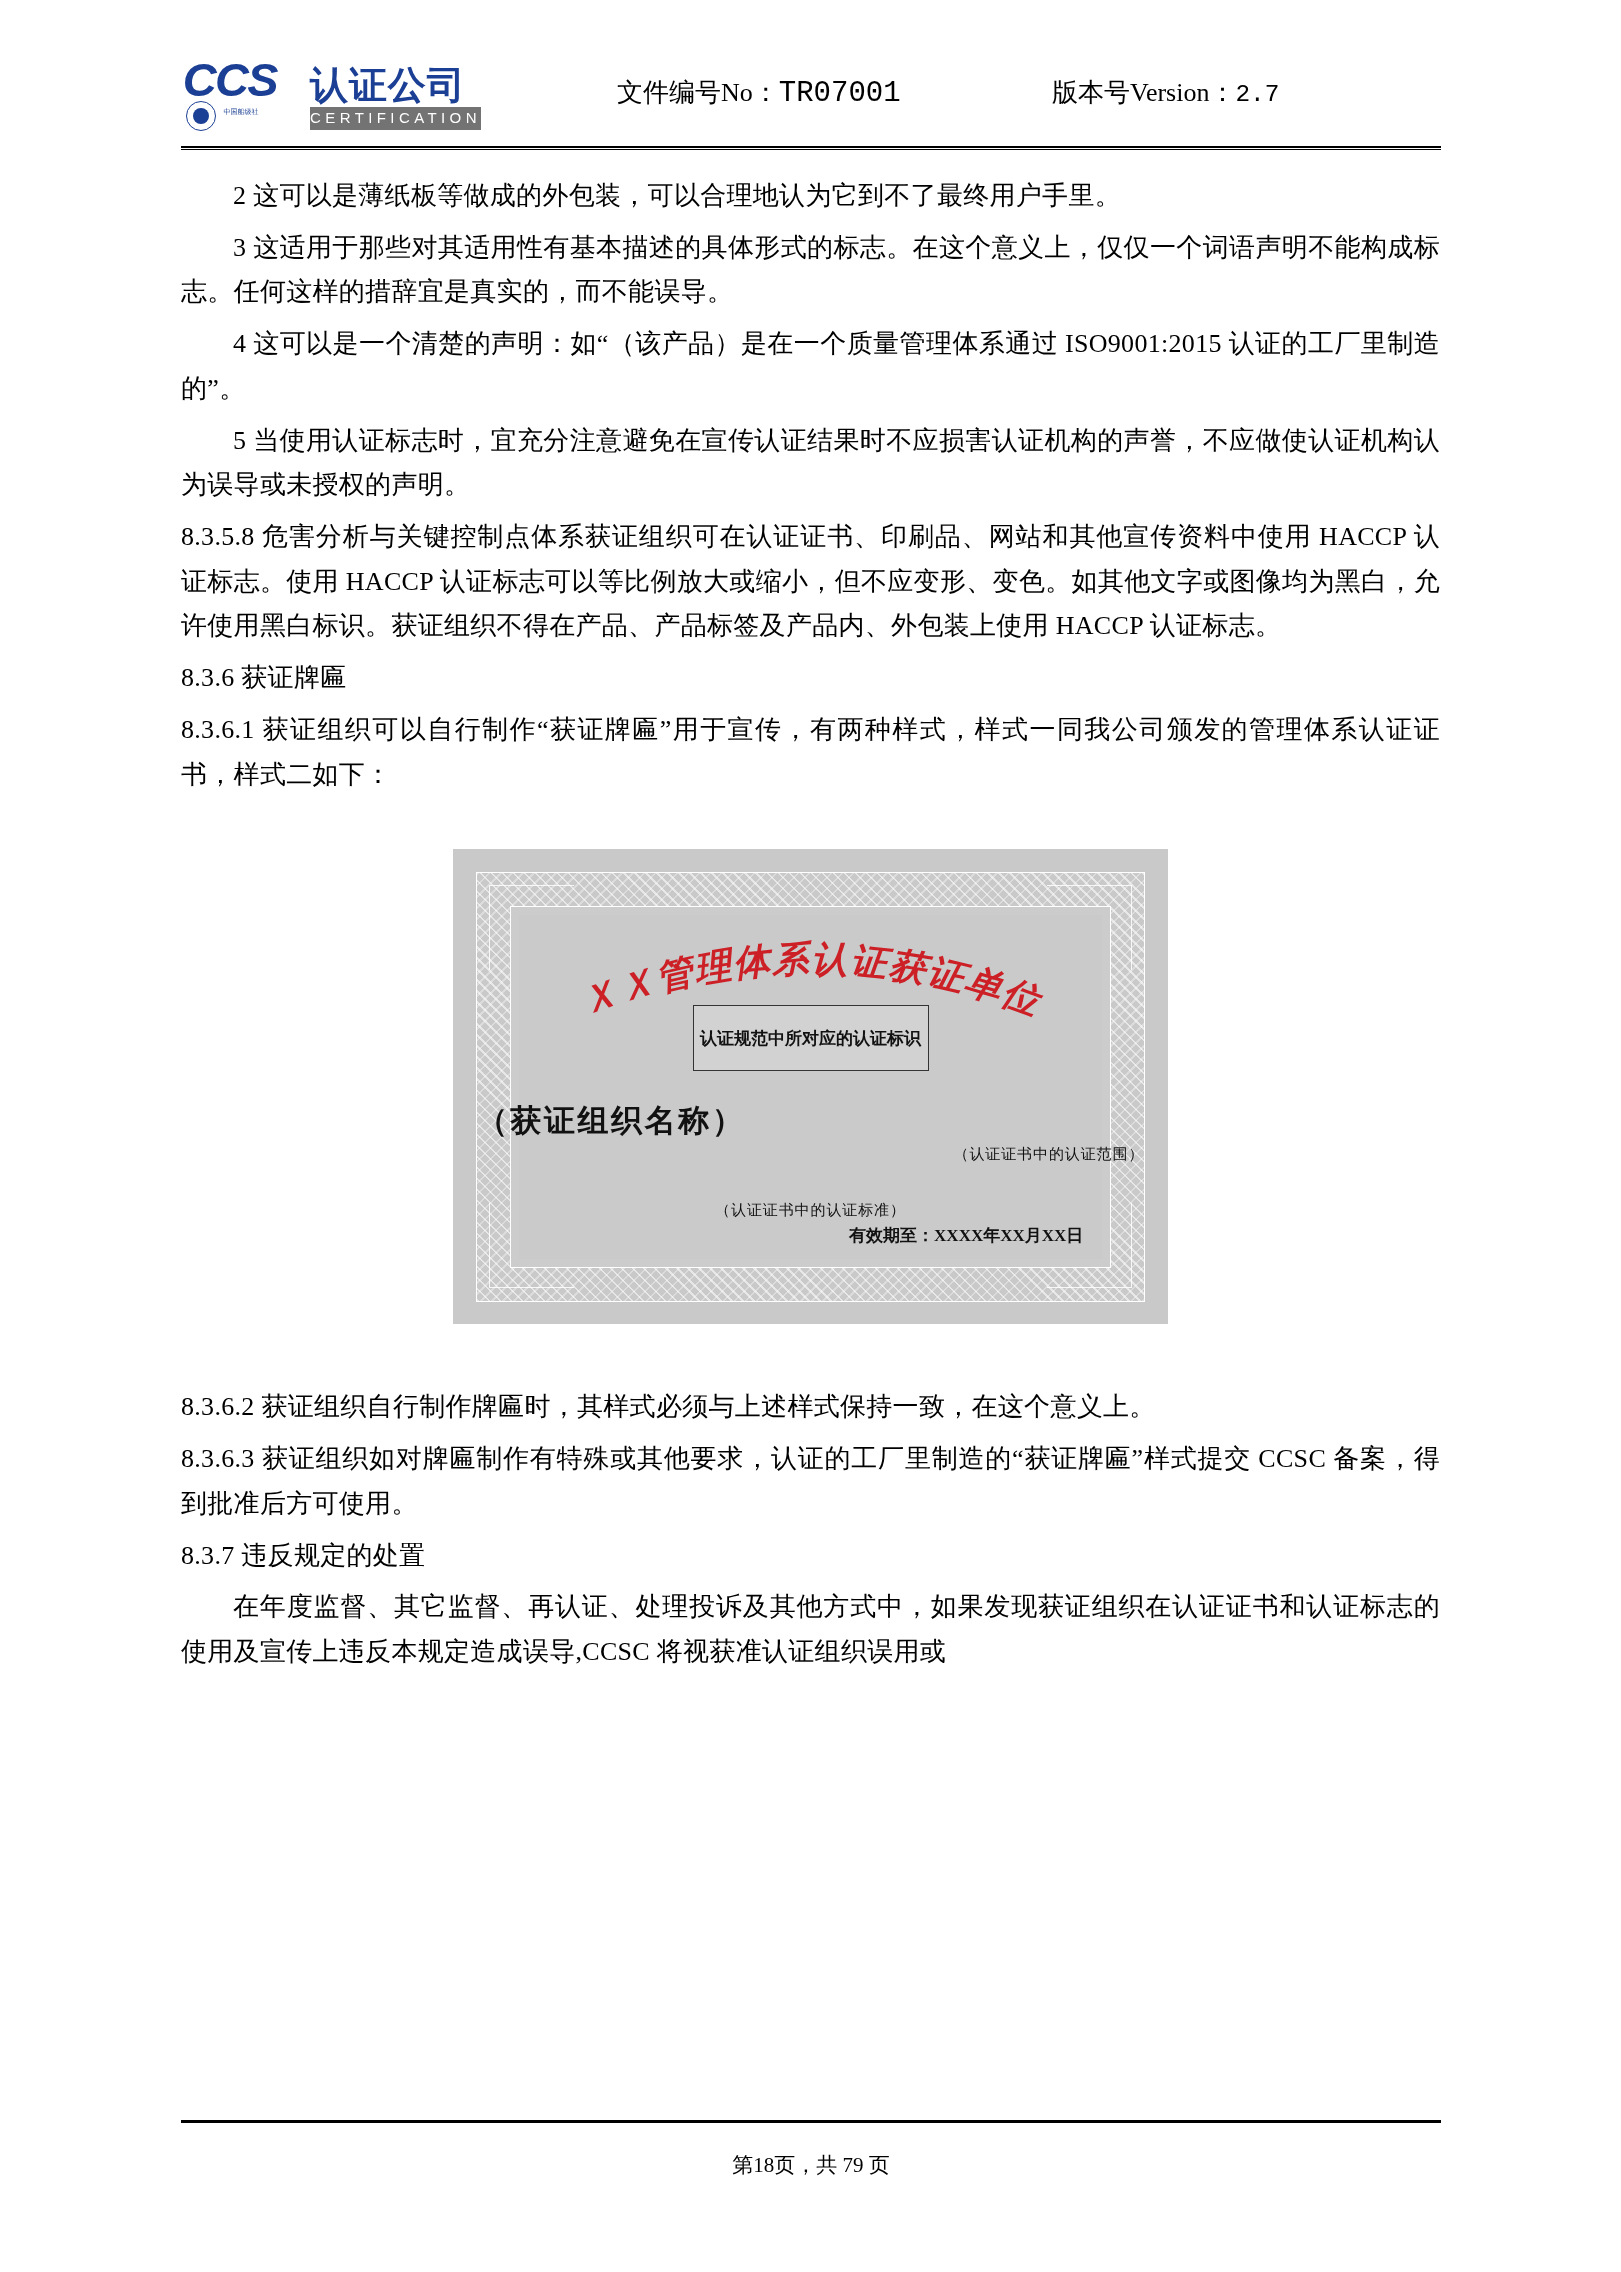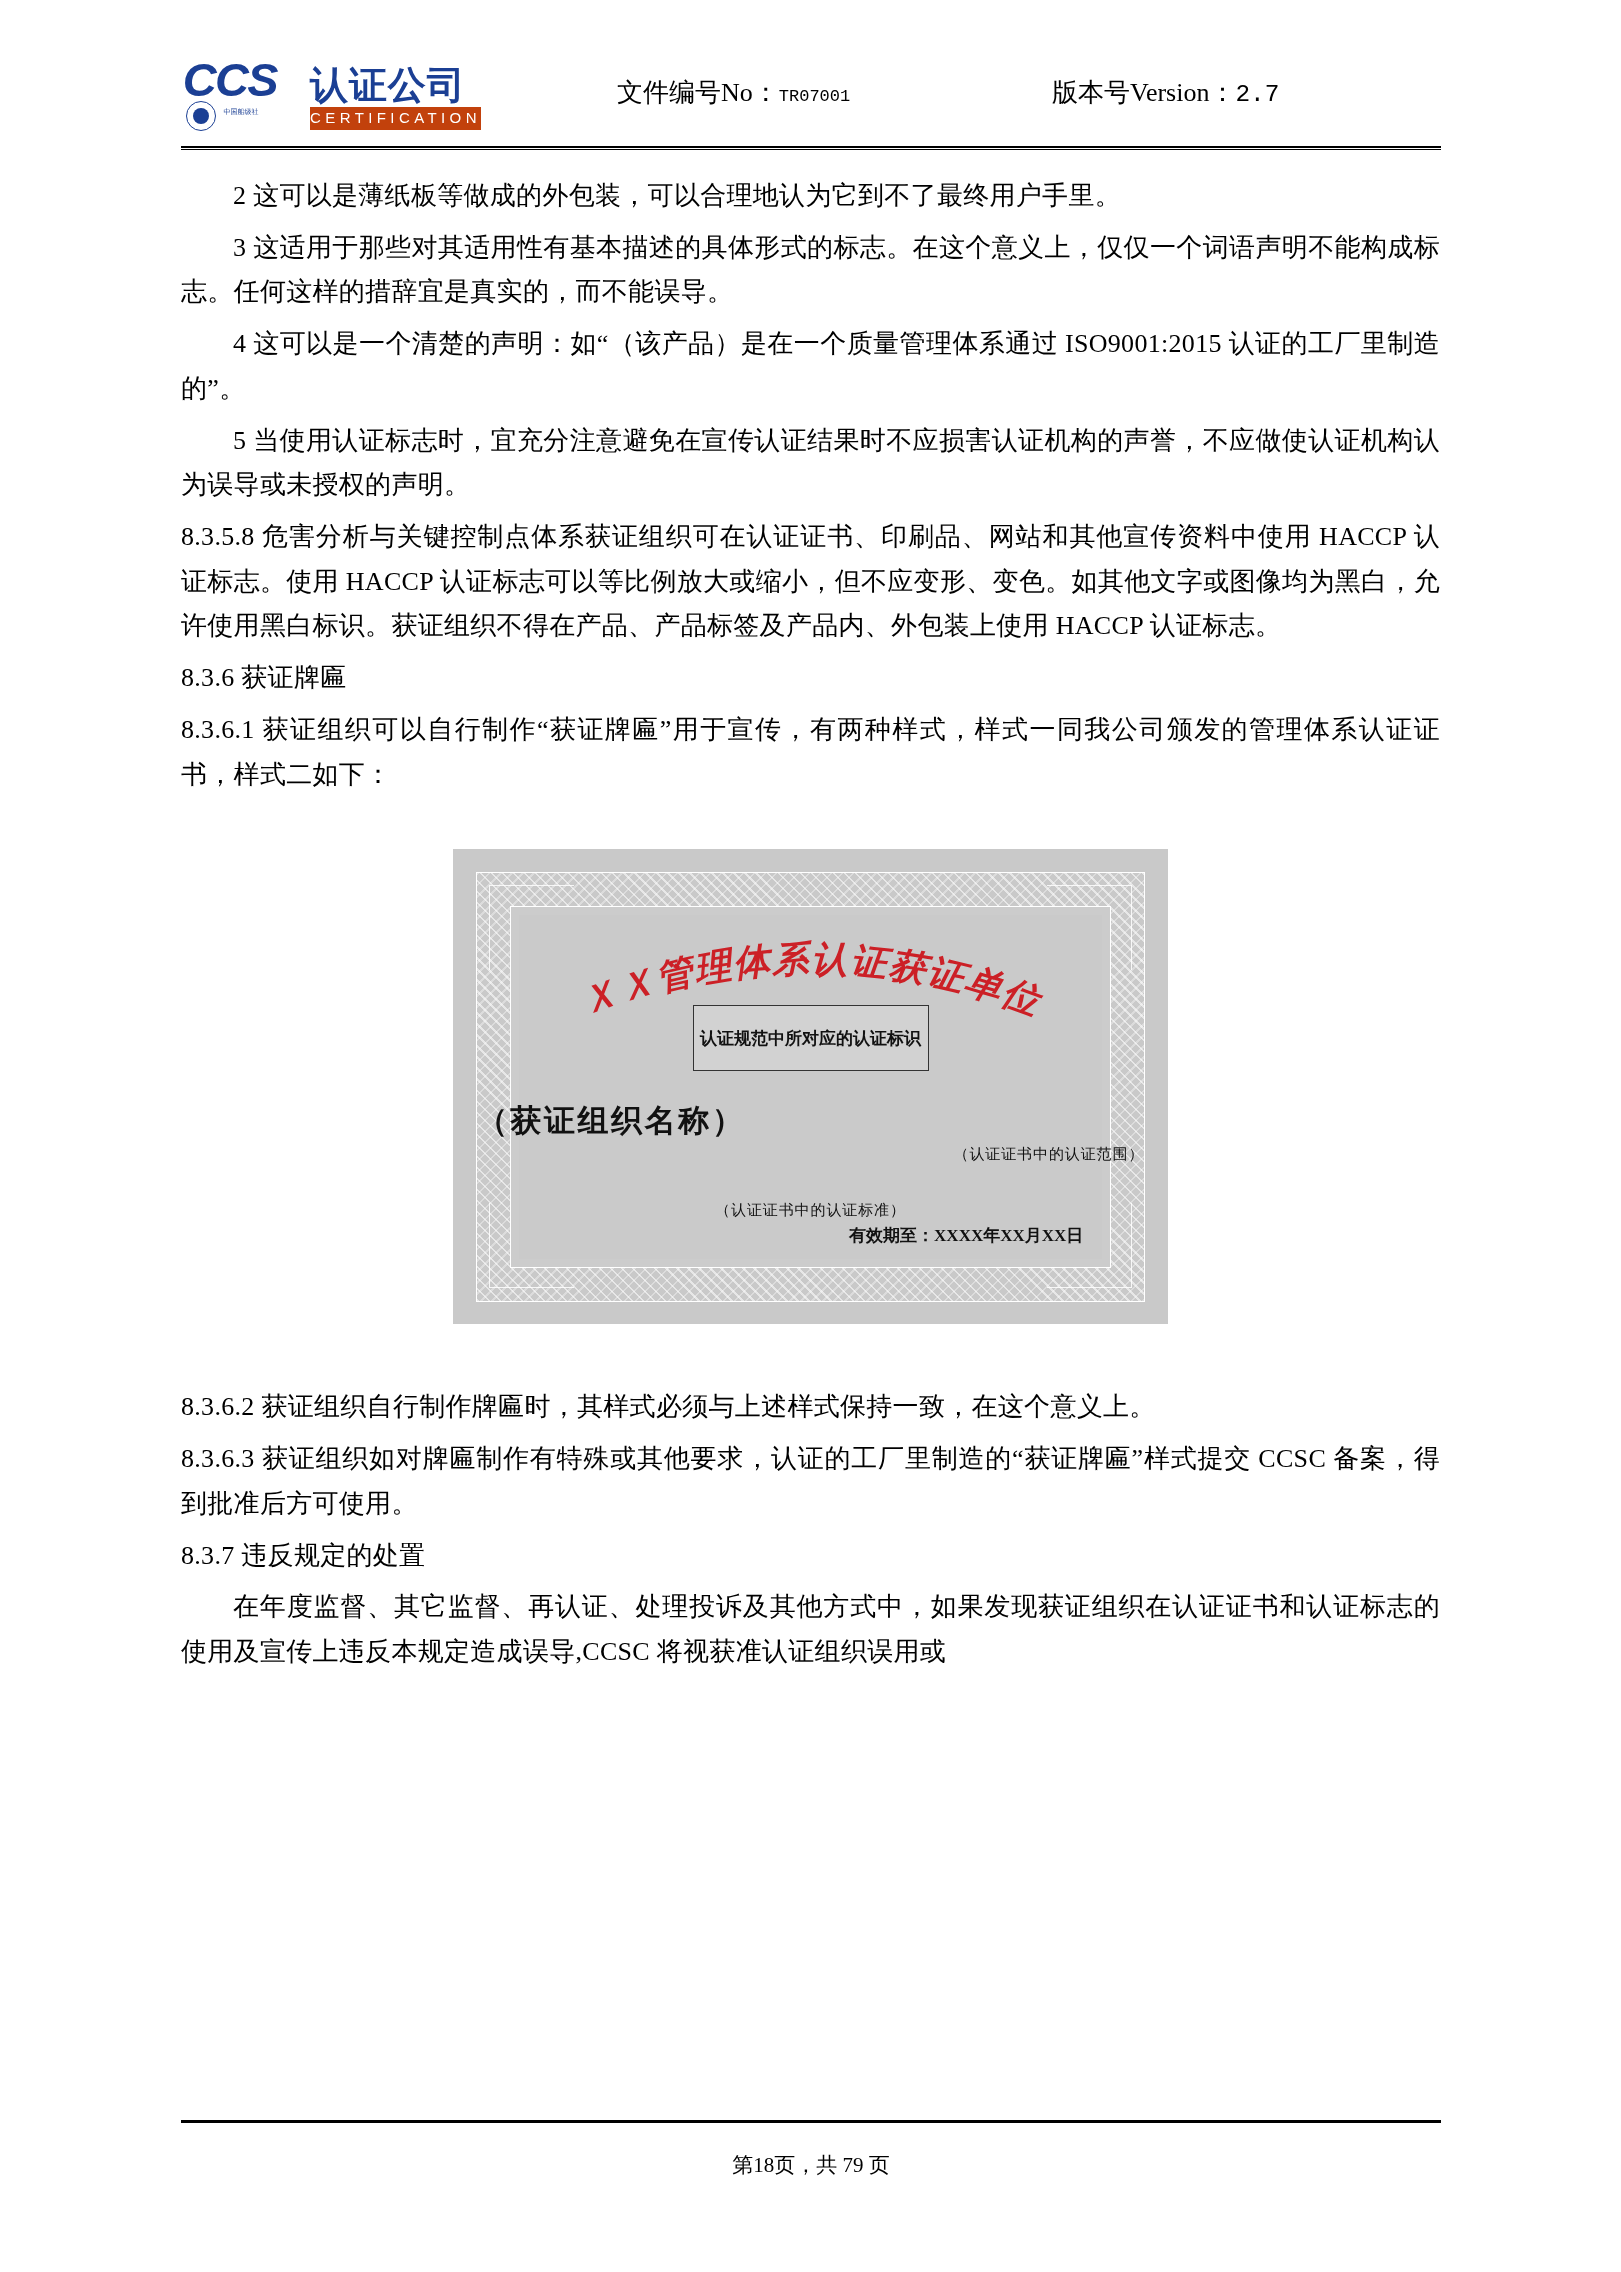--- a/index.html
+++ b/index.html
@@ -58,21 +58,21 @@
     left: 129px;
     top: 10.5px;
     letter-spacing: 0.9px;
   }
   .logo-cert {
     position: absolute;
     left: 129px;
     top: 58px;
     width: 171px;
     height: 22.7px;
-    background: #c2410c;
+    background: #737373;
     color: #ffffff;
     font-family: "Liberation Sans", sans-serif;
     font-size: 15px;
     letter-spacing: 4.4px;
     text-align: center;
     line-height: 22.7px;
     box-sizing: border-box;
   }
   .logo-sub {
     position: absolute;
@@ -108,21 +108,21 @@
   }
   .hdr-doc {
     position: absolute;
     left: 436px;
     top: 26px;
     font-size: 26px;
     font-family: "Liberation Serif", serif;
   }
   .hdr-doc .mono {
     font-family: "Liberation Mono", monospace;
-    font-size: 17px;
+    font-size: 29px;
   }
   .hdr-ver {
     position: absolute;
     left: 871px;
     top: 26px;
     font-size: 26px;
     font-family: "Liberation Serif", serif;
   }
   .hdr-ver .mono {
     font-family: "Liberation Mono", monospace;

